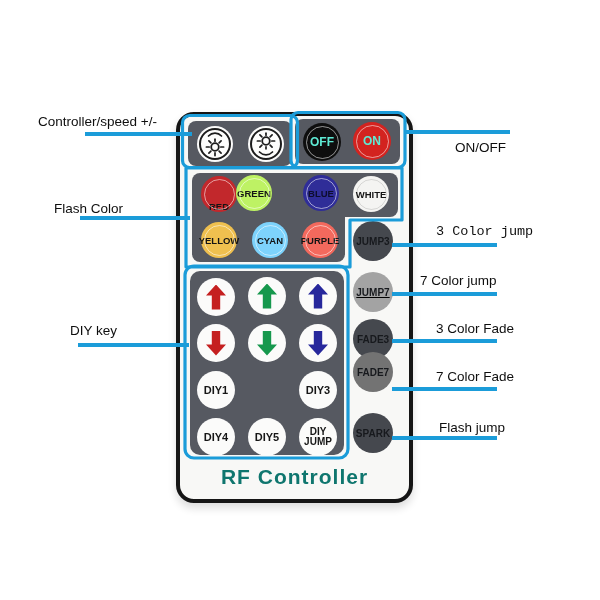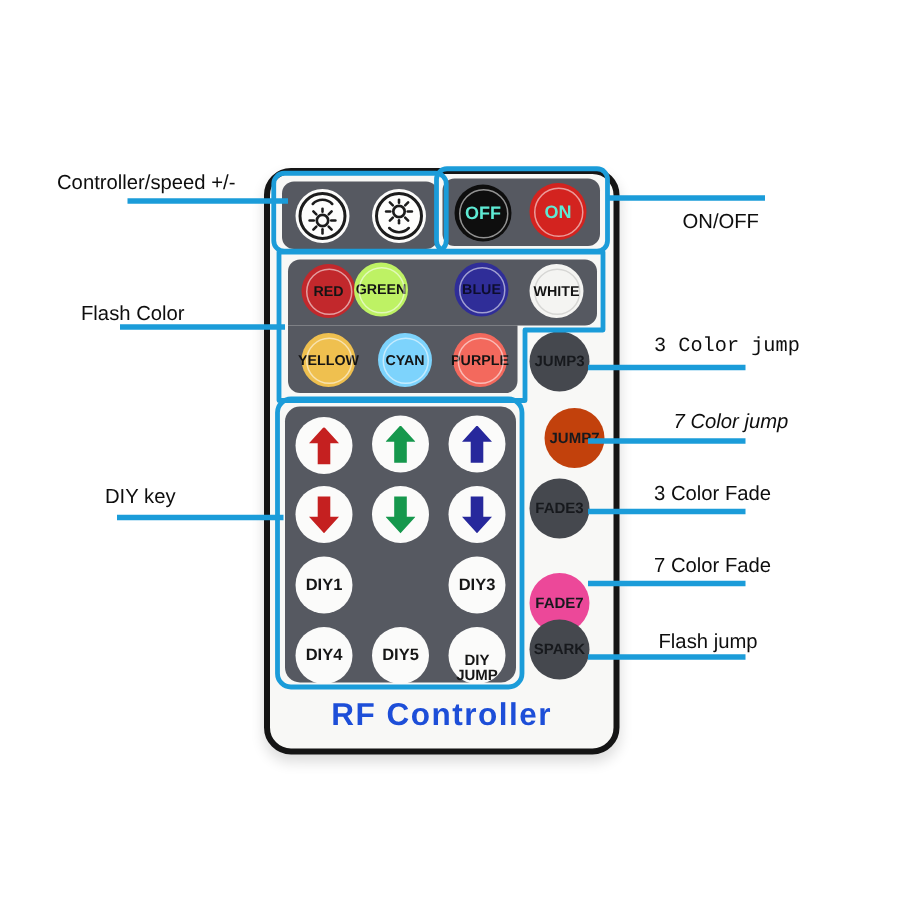--- a/index.html
+++ b/index.html
@@ -47,21 +47,21 @@
   .lbl-mode{font-size:10px;font-weight:bold;color:#17191d;}
   .lbl-diy{font-size:11px;font-weight:bold;color:#161616;line-height:1.0;}
   .lbl-diyjump{font-size:10px;width:30px;}
 
   .arrow{display:block;}
   .arrow-up{width:20px;height:25px;clip-path:polygon(50% 0,100% 44%,71% 44%,71% 100%,29% 100%,29% 44%,0 44%);}
   .arrow-down{width:20px;height:25px;clip-path:polygon(50% 100%,100% 56%,71% 56%,71% 0,29% 0,29% 56%,0 56%);}
 
   .footer-label{
     position:absolute;left:0;top:349px;width:100%;text-align:center;
-    font-size:21px;font-weight:bold;color:#1d4ed8;letter-spacing:1px;
+    font-size:21px;font-weight:bold;color:#0f766e;letter-spacing:1px;
   }
 
   
   .overlay{position:absolute;inset:0;z-index:3;pointer-events:none;}
   .callout{
     position:absolute;z-index:4;font-size:13.5px;color:#0e0e0e;
     white-space:nowrap;
   }
 </style>
 </head>
@@ -115,21 +115,21 @@
     <div class="btn btn-38 ring" style="left: 123px; top: 7px; background: rgb(14, 14, 14);">
       <span class="lbl-power">OFF</span>
     </div>
     <div class="btn btn-38 ring" style="left: 173px; top: 6px; background: rgb(211, 35, 31); align-items: center;">
       <span class="lbl-power">ON</span>
     </div>
 
     <div class="panel panel-static-top" style="background: rgb(86, 89, 97);"></div>
     <div class="panel panel-static-bottom" style="background: rgb(86, 89, 97);"></div>
 
-    <div class="btn btn-36 ring" style="left: 21px; top: 60px; background: rgb(194, 40, 44);">
+    <div class="btn btn-36 ring" style="left: 21px; top: 60px; background: rgb(194, 40, 44); align-items: flex-end;">
       <span class="lbl-color">RED</span>
     </div>
     <div class="btn btn-36 ring" style="left: 56px; top: 59px; background: #bef264;">
       <span class="lbl-color">GREEN</span>
     </div>
     <div class="btn btn-36 ring" style="left: 123px; top: 59px; background: rgb(47, 45, 152);">
       <span class="lbl-color" style="color:#0d0d2e;">BLUE</span>
     </div>
     <div class="btn btn-36 ring-faint" style="left: 173px; top: 60px; background: rgb(244, 244, 242);">
       <span class="lbl-color">WHITE</span>
@@ -140,27 +140,27 @@
     <div class="btn btn-36 ring" style="left: 72px; top: 106px; background: #7dd3fc;">
       <span class="lbl-color">CYAN</span>
     </div>
     <div class="btn btn-36 ring" style="left: 122px; top: 106px; background: rgb(243, 105, 93);">
       <span class="lbl-color">PURPLE</span>
     </div>
 
     <div class="btn btn-40" style="left: 173px; top: 105px; background: rgb(69, 72, 78);">
       <span class="lbl-mode">JUMP3</span>
     </div>
-    <div class="btn btn-40" style="left: 183px; top: 156px; background: #c2410c;">
+    <div class="btn btn-40" style="left: 173px; top: 156px; background: #a3a3a3; text-decoration: underline;">
       <span class="lbl-mode">JUMP7</span>
     </div>
     <div class="btn btn-40" style="left: 173px; top: 203px; background: rgb(69, 72, 78);">
       <span class="lbl-mode">FADE3</span>
     </div>
-    <div class="btn btn-40" style="left: 173px; top: 266px; background: #ec4899;">
+    <div class="btn btn-40" style="left: 173px; top: 236px; background: #737373;">
       <span class="lbl-mode">FADE7</span>
     </div>
     <div class="btn btn-40" style="left: 173px; top: 297px; background: rgb(69, 72, 78);">
       <span class="lbl-mode">SPARK</span>
     </div>
 
     <div class="panel panel-diy" style="background: rgb(86, 89, 97);"></div>
 
     <div class="btn btn-38 btn-white" style="left:17px;top:162px;">
       <span class="arrow arrow-up" style="background: rgb(197, 32, 32);"></span>
@@ -186,21 +186,21 @@
     </div>
     <div class="btn btn-38 btn-white" style="left:119px;top:255px;">
       <span class="lbl-diy">DIY3</span>
     </div>
     <div class="btn btn-38 btn-white" style="left:17px;top:302px;">
       <span class="lbl-diy">DIY4</span>
     </div>
     <div class="btn btn-38 btn-white" style="left:68px;top:302px;">
       <span class="lbl-diy">DIY5</span>
     </div>
-    <div class="btn btn-38 btn-white" style="left:119px;top:302px;align-items:flex-end;">
+    <div class="btn btn-38 btn-white" style="left:119px;top:302px;">
       <span class="lbl-diy lbl-diyjump">DIY JUMP</span>
     </div>
 
     <div class="footer-label">RF Controller</div>
   </div>
 
   <svg class="overlay" width="600" height="600" viewBox="0 0 600 600">
     <g fill="none" stroke-linejoin="round" style="stroke: rgb(27, 156, 217);">
       <rect x="182.5" y="115.5" width="115" height="52" rx="7" stroke-width="3.2"></rect>
       <rect x="291" y="112.5" width="114" height="55" rx="7" stroke-width="3.2"></rect>
@@ -219,17 +219,17 @@
       <line x1="392" y1="438" x2="497" y2="438" stroke-width="3.8"></line>
     </g>
   </svg>
 
   <div class="callout" style="left:38px;top:114px;">Controller/speed +/-</div>
   <div class="callout" style="left:54px;top:201px;">Flash Color</div>
   <div class="callout" style="left:70px;top:323px;">DIY key</div>
 
   <div class="callout" style="left:455px;top:128px;margin-top:12px;">ON/OFF</div>
   <div class="callout" style="left:436px;top:224px;font-family:Liberation Mono, monospace;">3 Color jump</div>
-  <div class="callout" style="left:449px;top:273px;font-style:italic;">7 Color jump</div>
+  <div class="callout" style="left:420px;top:273px;">7 Color jump</div>
   <div class="callout" style="left:436px;top:321px;">3 Color Fade</div>
   <div class="callout" style="left:436px;top:369px;">7 Color Fade</div>
   <div class="callout" style="left:439px;top:420px;">Flash jump</div>
 </div>
 
 </body></html>

